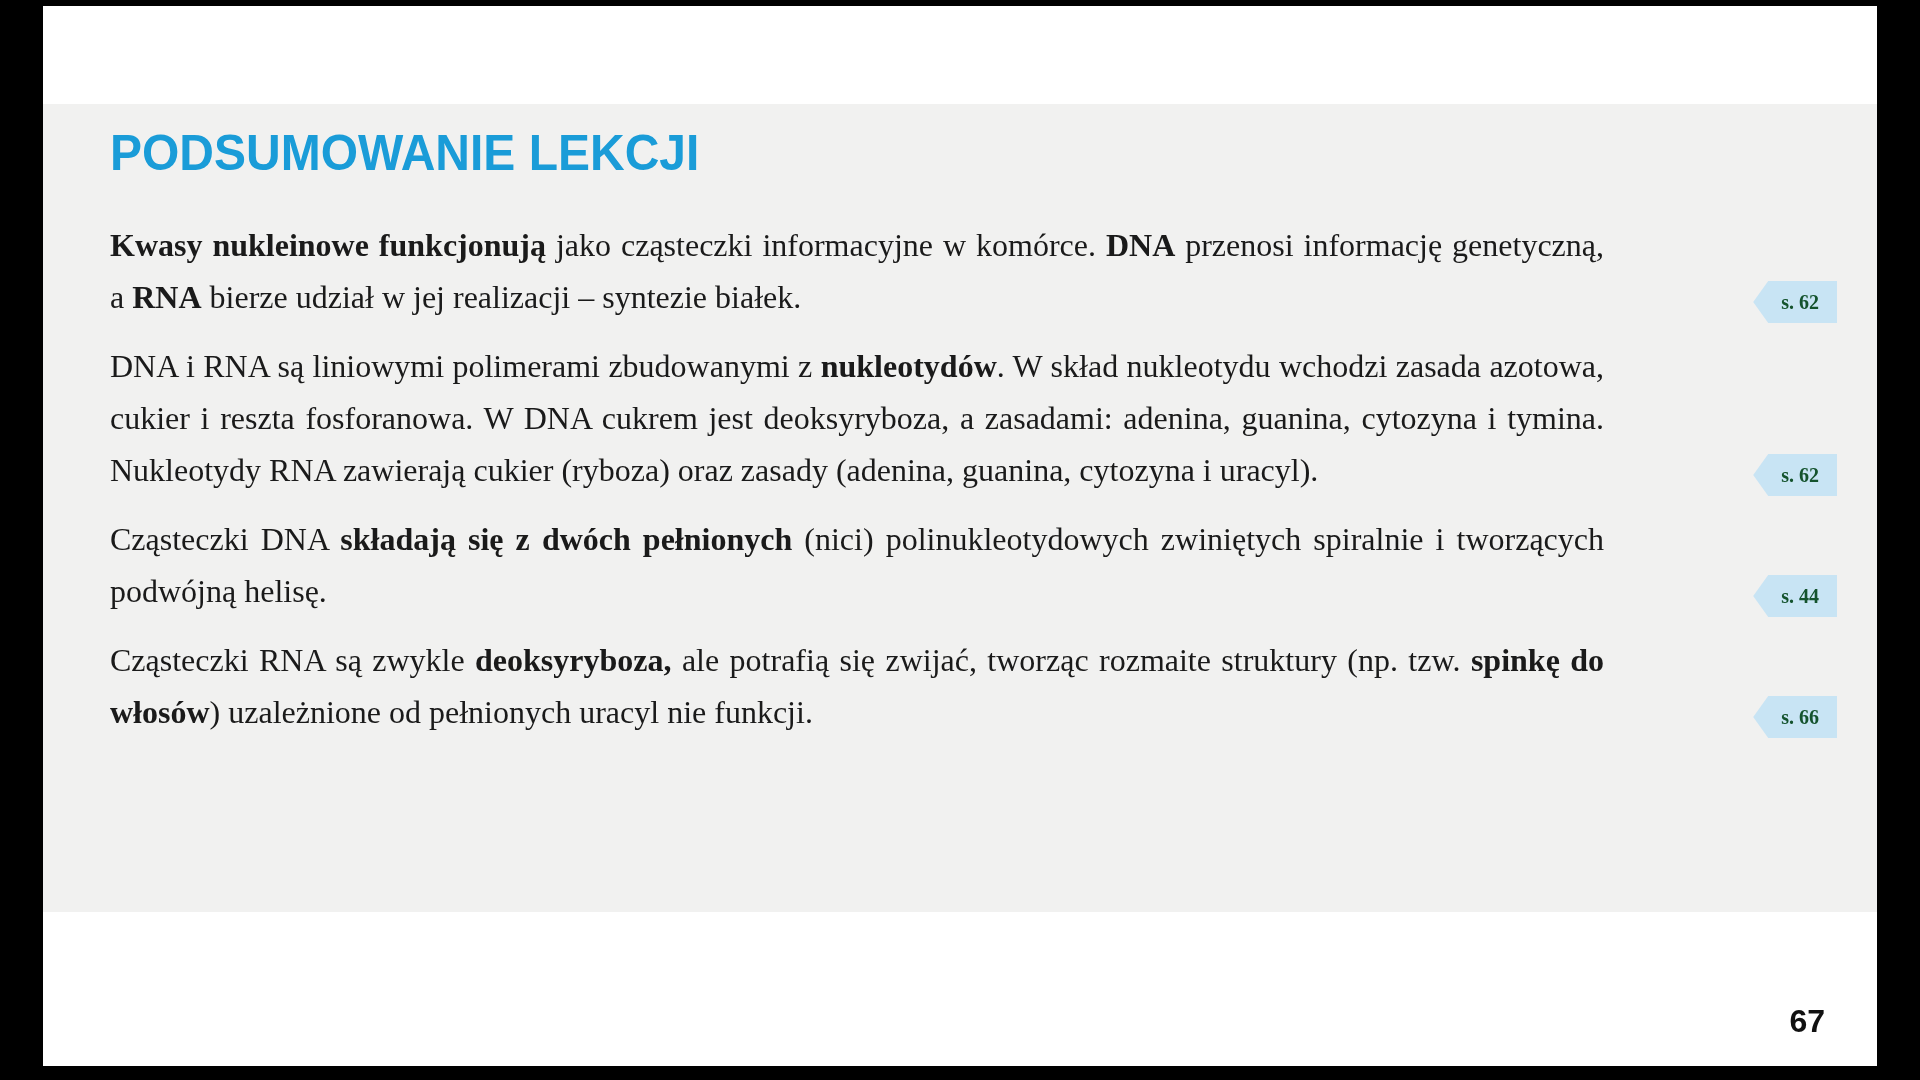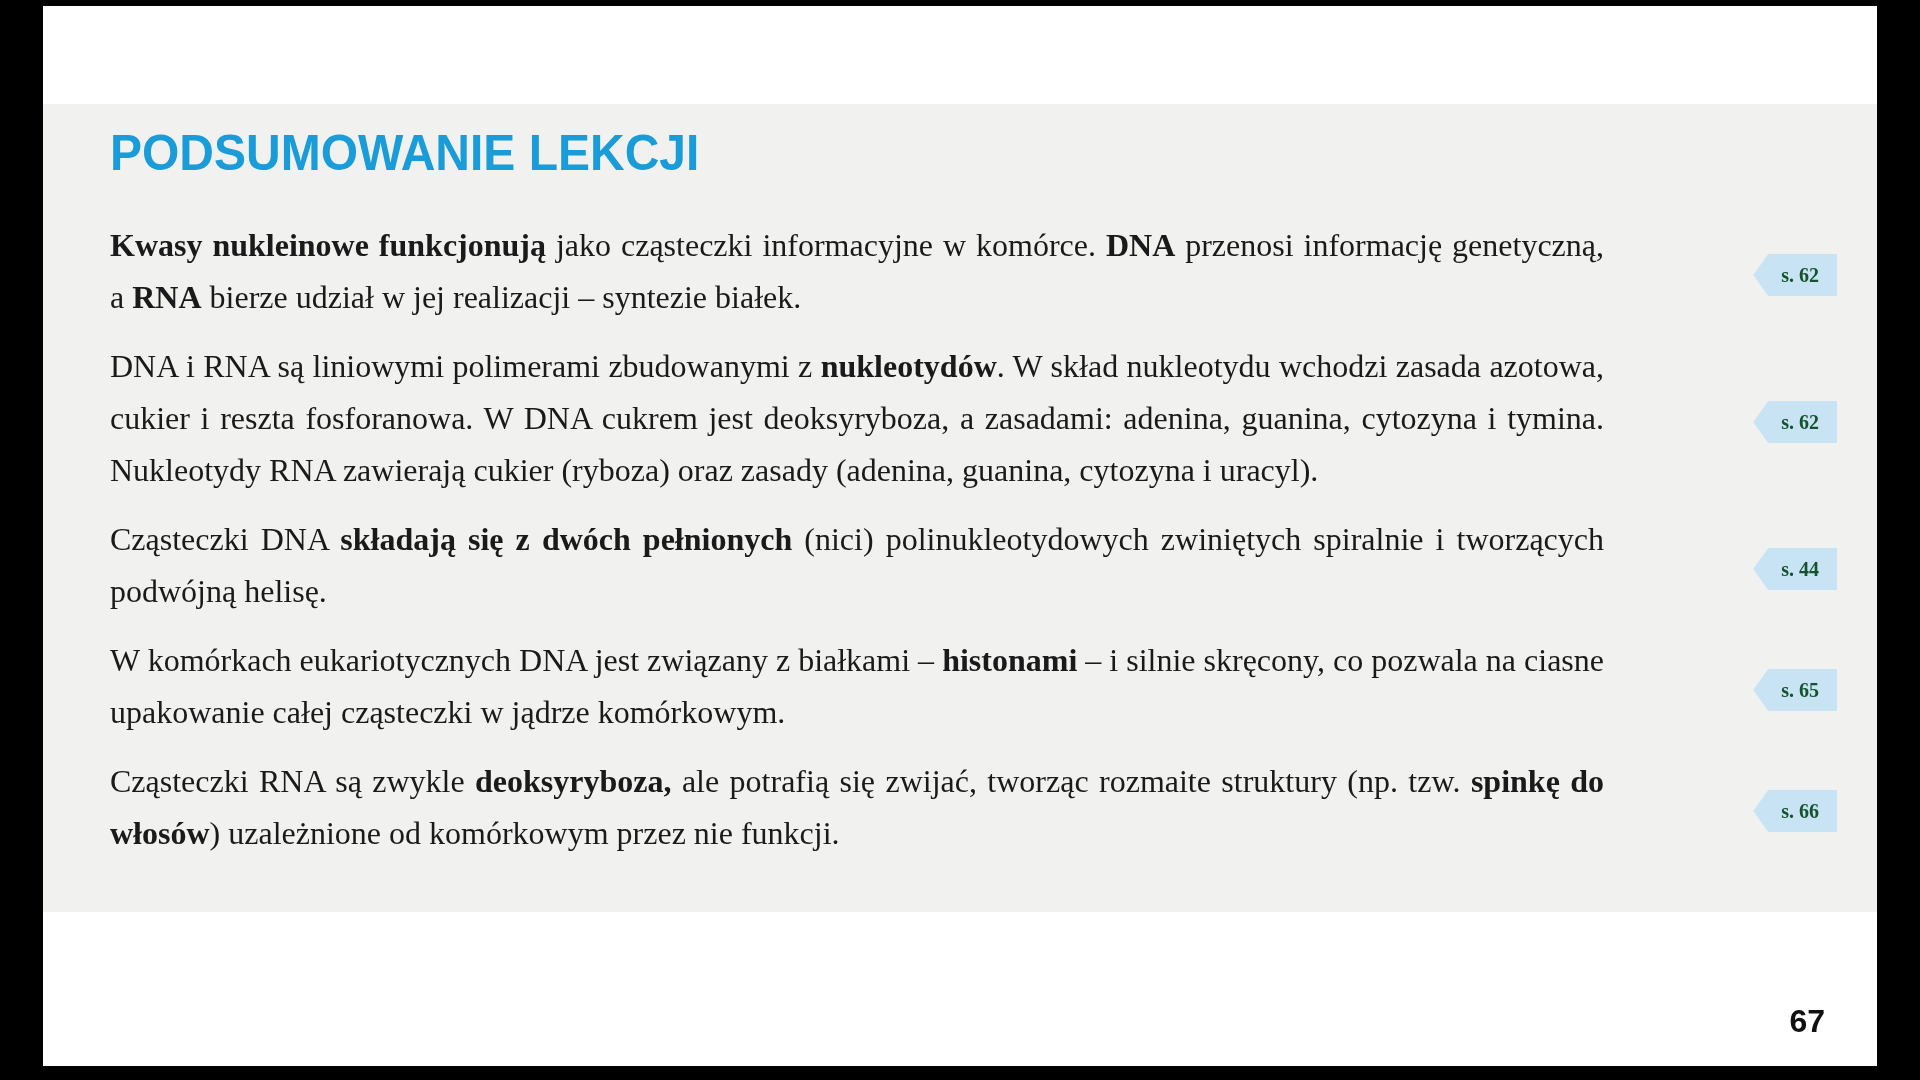--- a/index.html
+++ b/index.html
@@ -42,21 +42,21 @@
     font-weight: bold;
     font-size: 50px;
     line-height: 56px;
     letter-spacing: 0px;
     color: #1a9cd8;
     transform: scaleX(0.96);
     transform-origin: left center;
   }
   .item-row {
     display: flex;
-    align-items: center;
+    align-items: flex-end;
     margin-bottom: 17px;
   }
   .item-text {
     margin: 0;
     flex: 0 0 1494px;
     width: 1494px;
     font-size: 32px;
     line-height: 52px;
     color: #1a1a1a;
     text-align: justify;
@@ -101,24 +101,20 @@
           </div>
           <div class="item-row">
             <p class="item-text"><span>DNA i RNA są liniowymi polimerami zbudowanymi z </span><b>nukleotydów</b><span>. W skład nukleotydu wchodzi zasada azotowa, cukier i reszta fosforanowa. W DNA cukrem jest deoksyryboza, a zasadami: adenina, guanina, cytozyna i tymina. Nukleotydy RNA zawierają cukier (ryboza) oraz zasady (adenina, guanina, cytozyna i uracyl).</span></p>
             <div class="badge">s. 62</div>
           </div>
           <div class="item-row">
             <p class="item-text"><span>Cząsteczki DNA </span><b>składają się z dwóch pełnionych</b><span> (nici) polinukleotydowych zwiniętych spiralnie i tworzących podwójną helisę.</span></p>
             <div class="badge">s. 44</div>
           </div>
           <div class="item-row">
-            <p class="item-text"><span>W komórkach eukariotycznych DNA jest związany z białkami – </span><b>histonami</b><span> – i silnie skręcony, co pozwala na ciasne upakowanie całej cząsteczki w jądrze komórkowym.</span></p>
-            <div class="badge">s. 65</div>
-          </div>
-          <div class="item-row">
-            <p class="item-text"><span>Cząsteczki RNA są zwykle </span><b>deoksyryboza,</b><span> ale potrafią się zwijać, tworząc rozmaite struktury (np. tzw. </span><b>spinkę do włosów</b><span>) uzależnione od komórkowym przez nie funkcji.</span></p>
+            <p class="item-text"><span>Cząsteczki RNA są zwykle </span><b>deoksyryboza,</b><span> ale potrafią się zwijać, tworząc rozmaite struktury (np. tzw. </span><b>spinkę do włosów</b><span>) uzależnione od pełnionych uracyl nie funkcji.</span></p>
             <div class="badge">s. 66</div>
           </div>
         </div>
     </div>
     <div class="page-number">67</div>
   </div>
 </div>
 
 </body></html>

